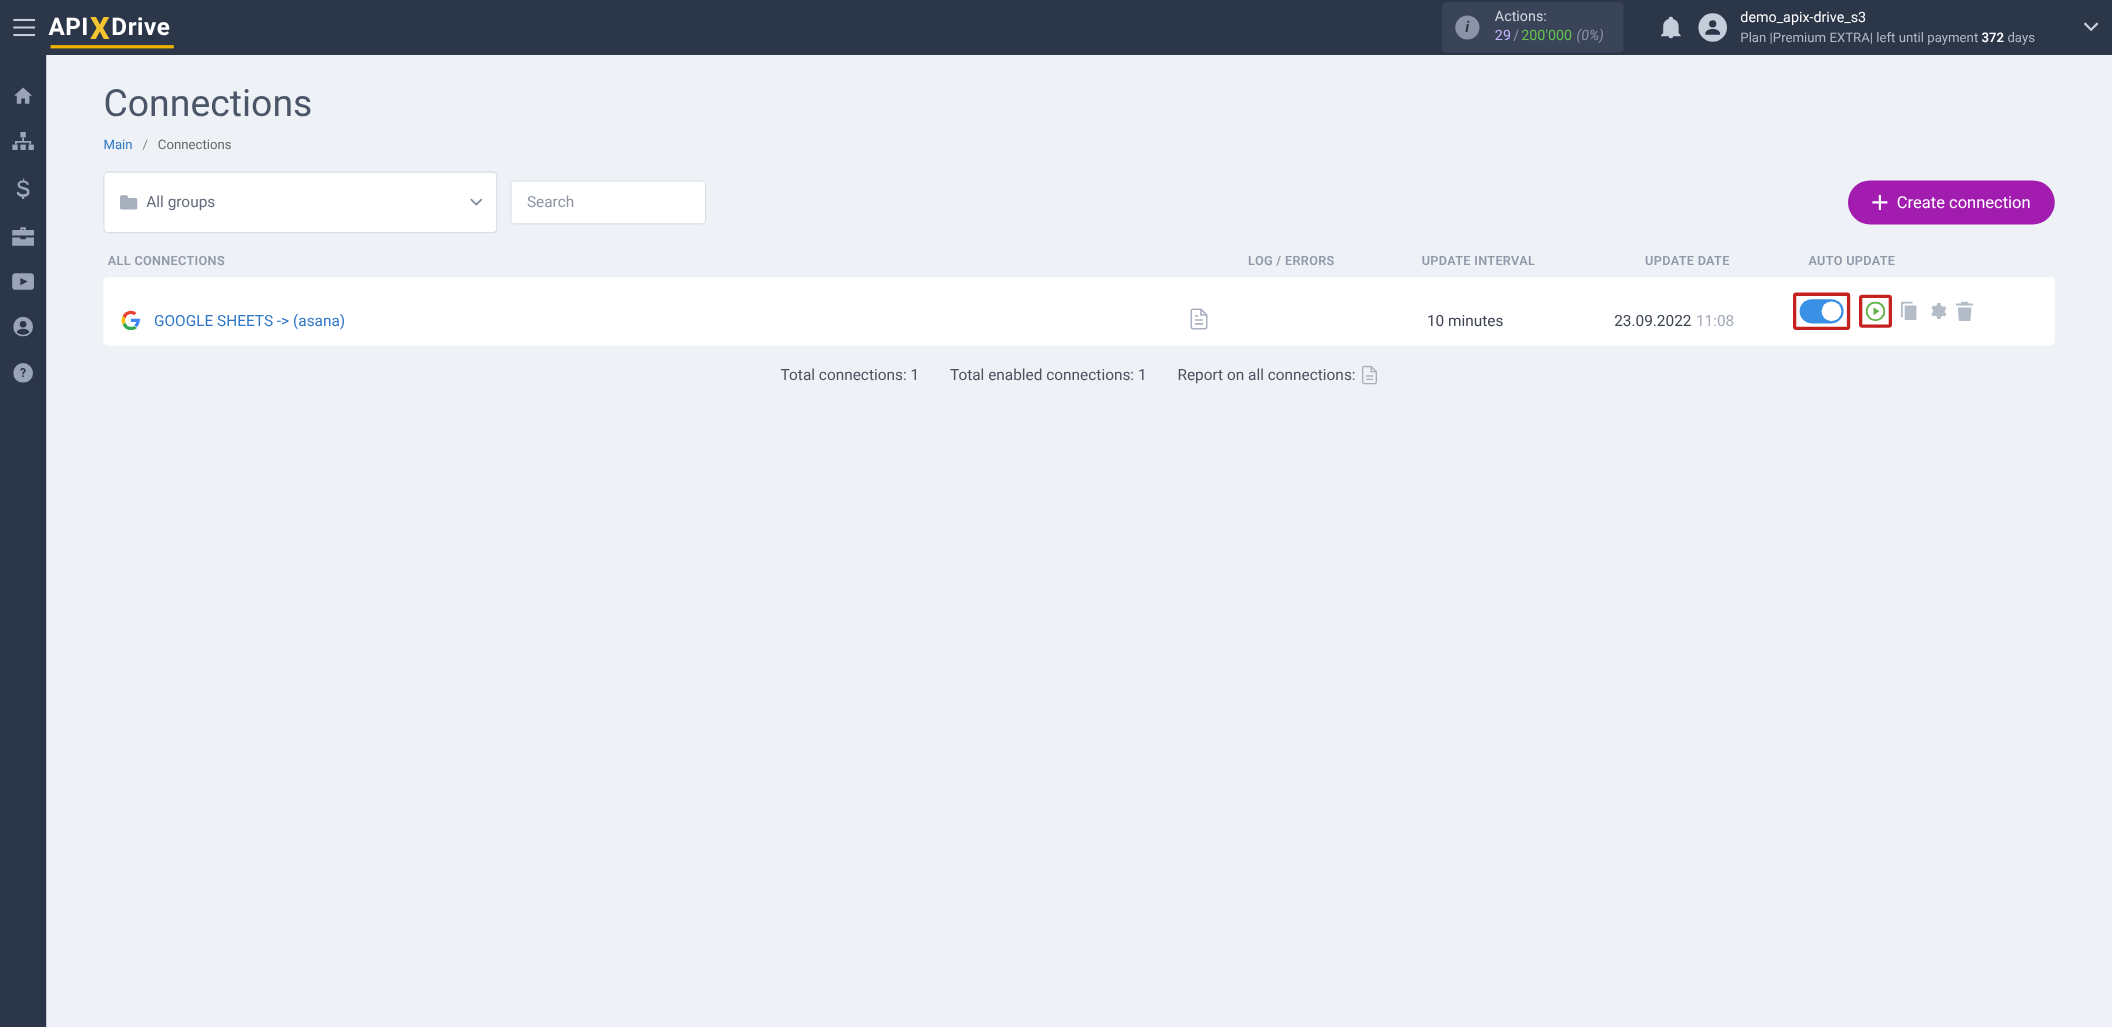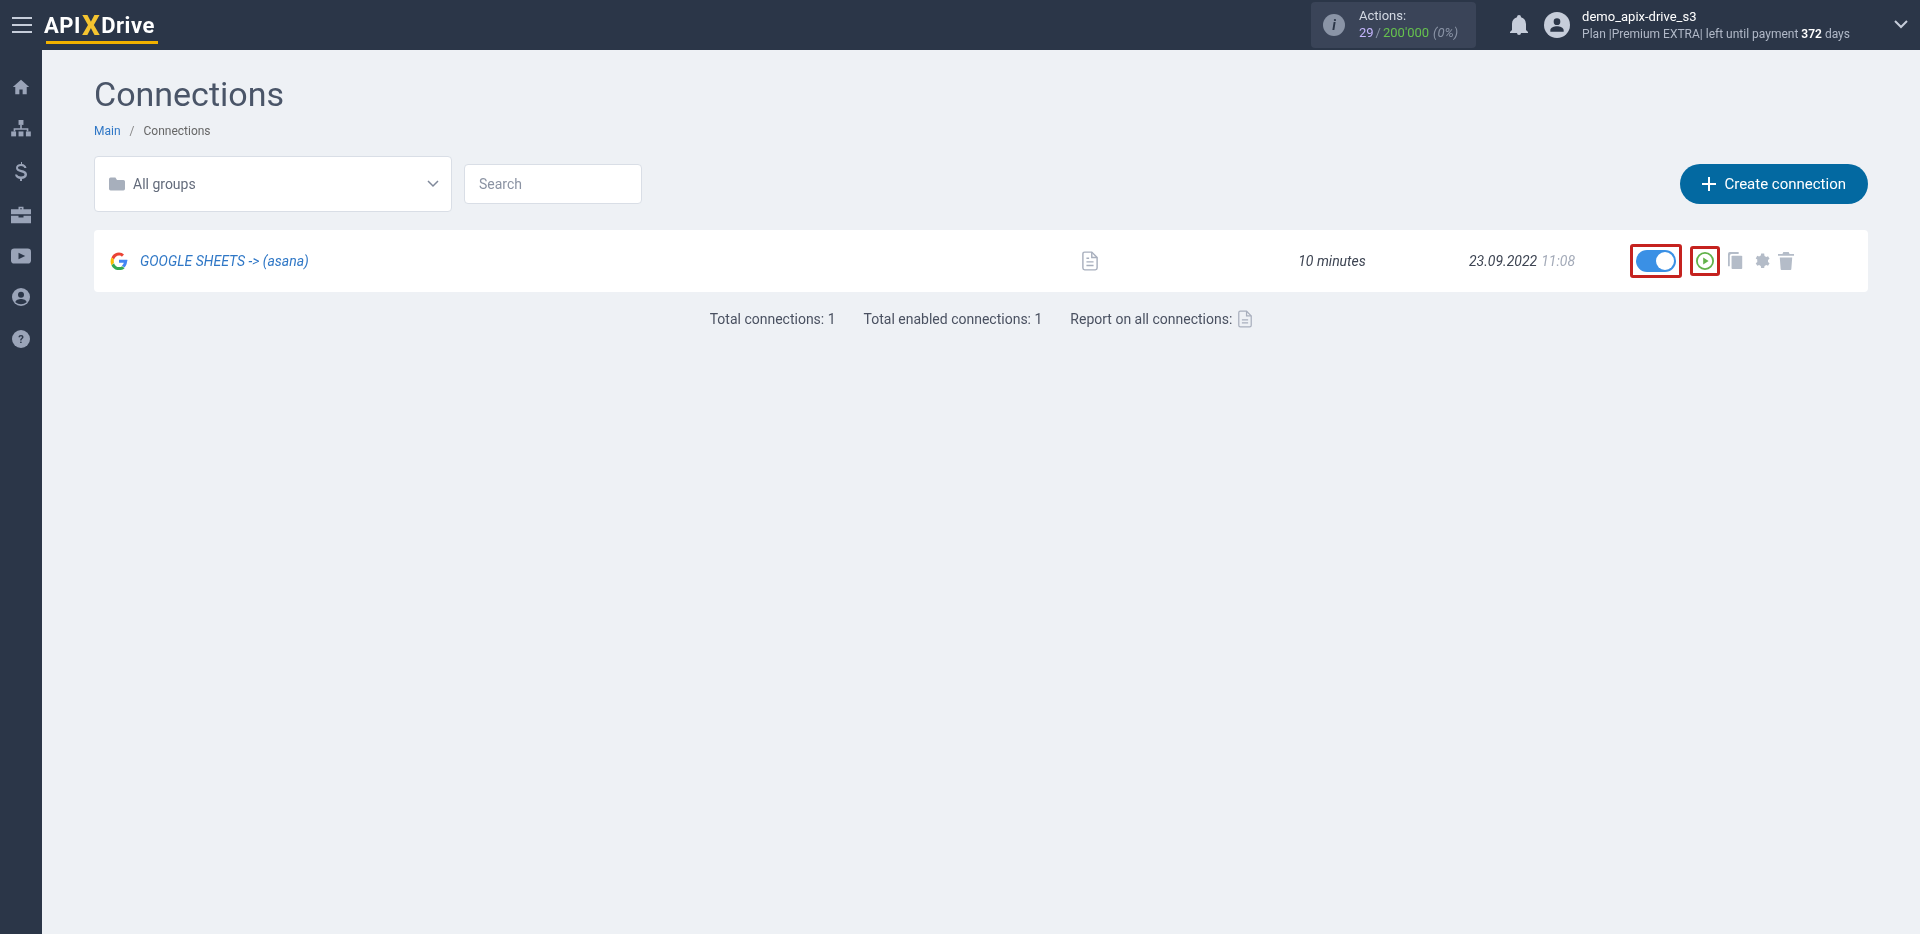--- a/index.html
+++ b/index.html
@@ -47,31 +47,31 @@
 .toolbar-row { display:flex; align-items:center; gap:12px; margin-bottom:18px; }
 .dropdown { position:relative; background:#fff; border:1px solid #d9dee6; border-radius:4px; height:56px; display:flex; align-items:center; padding:0 40px 0 14px; font-size:14px; color:#636b7b; cursor:pointer; }
 .dropdown.groups { width:358px; }
 .dropdown.status { width:192px; }
 .dropdown .dd-ico { margin-right:8px; color:#a7afbc; display:inline-flex; }
 .dropdown .chev-dd { position:absolute; right:12px; color:#7f889a; }
 .dropdown.status .dd-ico { color:#62b24a; }
 .search-input { background:#fff; border:1px solid #d9dee6; border-radius:4px; height:40px; width:178px; padding:0 14px; font-size:14px; color:#555; outline:none; }
 .search-input::placeholder { color:#8b93a3; }
 .toolbar-spacer { flex:1; }
-.create-btn { background:#0369a1; color:#fff; border:none; border-radius:22px; height:40px; padding:0 22px; font-size:15px; display:flex; align-items:center; gap:8px; cursor:pointer; }
+.create-btn { background:#a21caf; color:#fff; border:none; border-radius:22px; height:40px; padding:0 22px; font-size:15px; display:flex; align-items:center; gap:8px; cursor:pointer; }
 
 
 .th-row { display:flex; align-items:center; font-size:11.5px; letter-spacing:0.3px; color:#9198a8; font-weight:600; padding:0 4px 8px; text-transform:uppercase; }
 .col-name { flex:1; }
 .col-log { width:160px; text-align:center; }
 .col-interval { width:180px; text-align:center; }
 .col-date { width:200px; text-align:center; }
 .col-auto { width:230px; text-align:left; padding-left:10px; }
 
-.conn-row { background:#fff; border-radius:4px; display:flex; align-items:center; padding:14px 16px; font-size:14px;font-style:italic; }
+.conn-row { background:#fff; border-radius:4px; display:flex; align-items:flex-end; padding:14px 16px; font-size:14px; }
 .conn-row .g-ico { width:18px; height:18px; margin-right:12px; }
 .conn-row .conn-name { color:#2f77c6; text-decoration:none; }
 .conn-row .col-log { text-align:center; }
 .doc-ico { color:#a8afbd; }
 .conn-row .col-interval { text-align:center; color:#3d4452; }
 .conn-row .col-date { text-align:center; color:#3d4452; }
 .conn-row .col-date .time { color:#a3aab8; margin-left:4px; }
 .actions-cell { width:230px; display:flex; align-items:center; gap:8px; justify-content:flex-start; padding-left:8px; }
 .hlbox { border:3px solid #c5221f; border-radius:3px; padding:3px; display:inline-flex; align-items:center; justify-content:center; }
 .toggle { width:40px; height:22px; background:#3a90e5; border-radius:11px; position:relative; cursor:pointer; }
@@ -207,20 +207,27 @@
     <button class="create-btn">
       <span>
           <svg width="14" height="14" viewBox="0 0 14 14" fill="currentColor">
             <path d="M6 0h2v6h6v2H8v6H6V8H0V6h6z"></path>
           </svg>
         </span>
       <span>Create connection</span>
     </button>
   </div>
 
+  <div class="th-row">
+    <div class="col-name">ALL CONNECTIONS</div>
+    <div class="col-log">LOG / ERRORS</div>
+    <div class="col-interval">UPDATE INTERVAL</div>
+    <div class="col-date">UPDATE DATE</div>
+    <div class="col-auto">AUTO UPDATE</div>
+  </div>
 
   <div class="conn-row">
     <span class="g-ico">
       <svg viewBox="0 0 48 48" width="18" height="18">
           <path fill="#EA4335" d="M24 9.5c3.7 0 6.3 1.6 7.7 2.9l5.6-5.5C33.9 3.5 29.5 1.5 24 1.5 14.9 1.5 7.2 7 4 14.8l6.8 5.3C12.4 14 17.7 9.5 24 9.5z"></path>
           <path fill="#4285F4" d="M46.5 24.5c0-1.6-.1-2.8-.4-4H24v8.1h12.7c-.5 3-2.3 5.7-5 7.5l6.6 5.1c4.3-4 7.2-9.9 7.2-16.7z"></path>
           <path fill="#FBBC05" d="M10.8 28.1c-.5-1.3-.8-2.7-.8-4.1s.3-2.8.8-4.1L4 14.8C2.4 18 1.5 21.4 1.5 25s.9 7 2.5 10.2z"></path>
           <path fill="#34A853" d="M24 48.5c6.1 0 11.2-2 14.9-5.4l-6.6-5.1c-2 1.4-4.7 2.3-8.3 2.3-6.3 0-11.6-4.5-13.2-10.6L4 35.2C7.2 43 14.9 48.5 24 48.5z"></path>
         </svg>
     </span>

